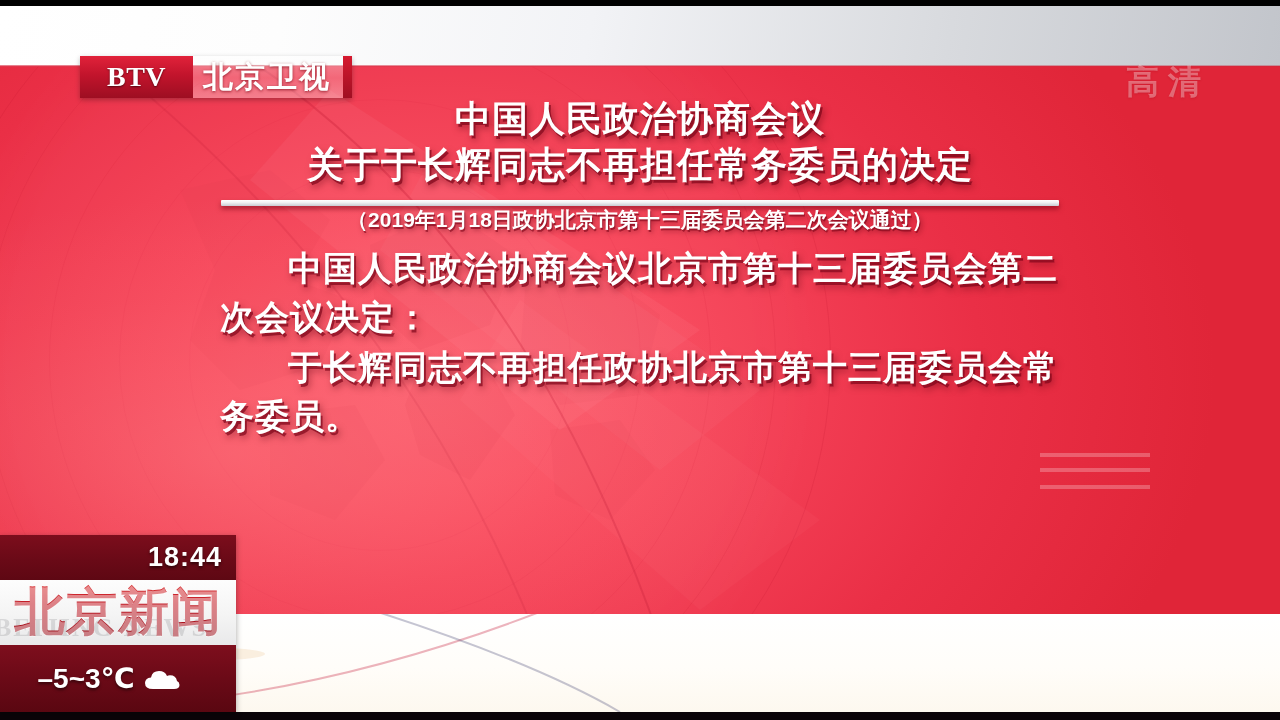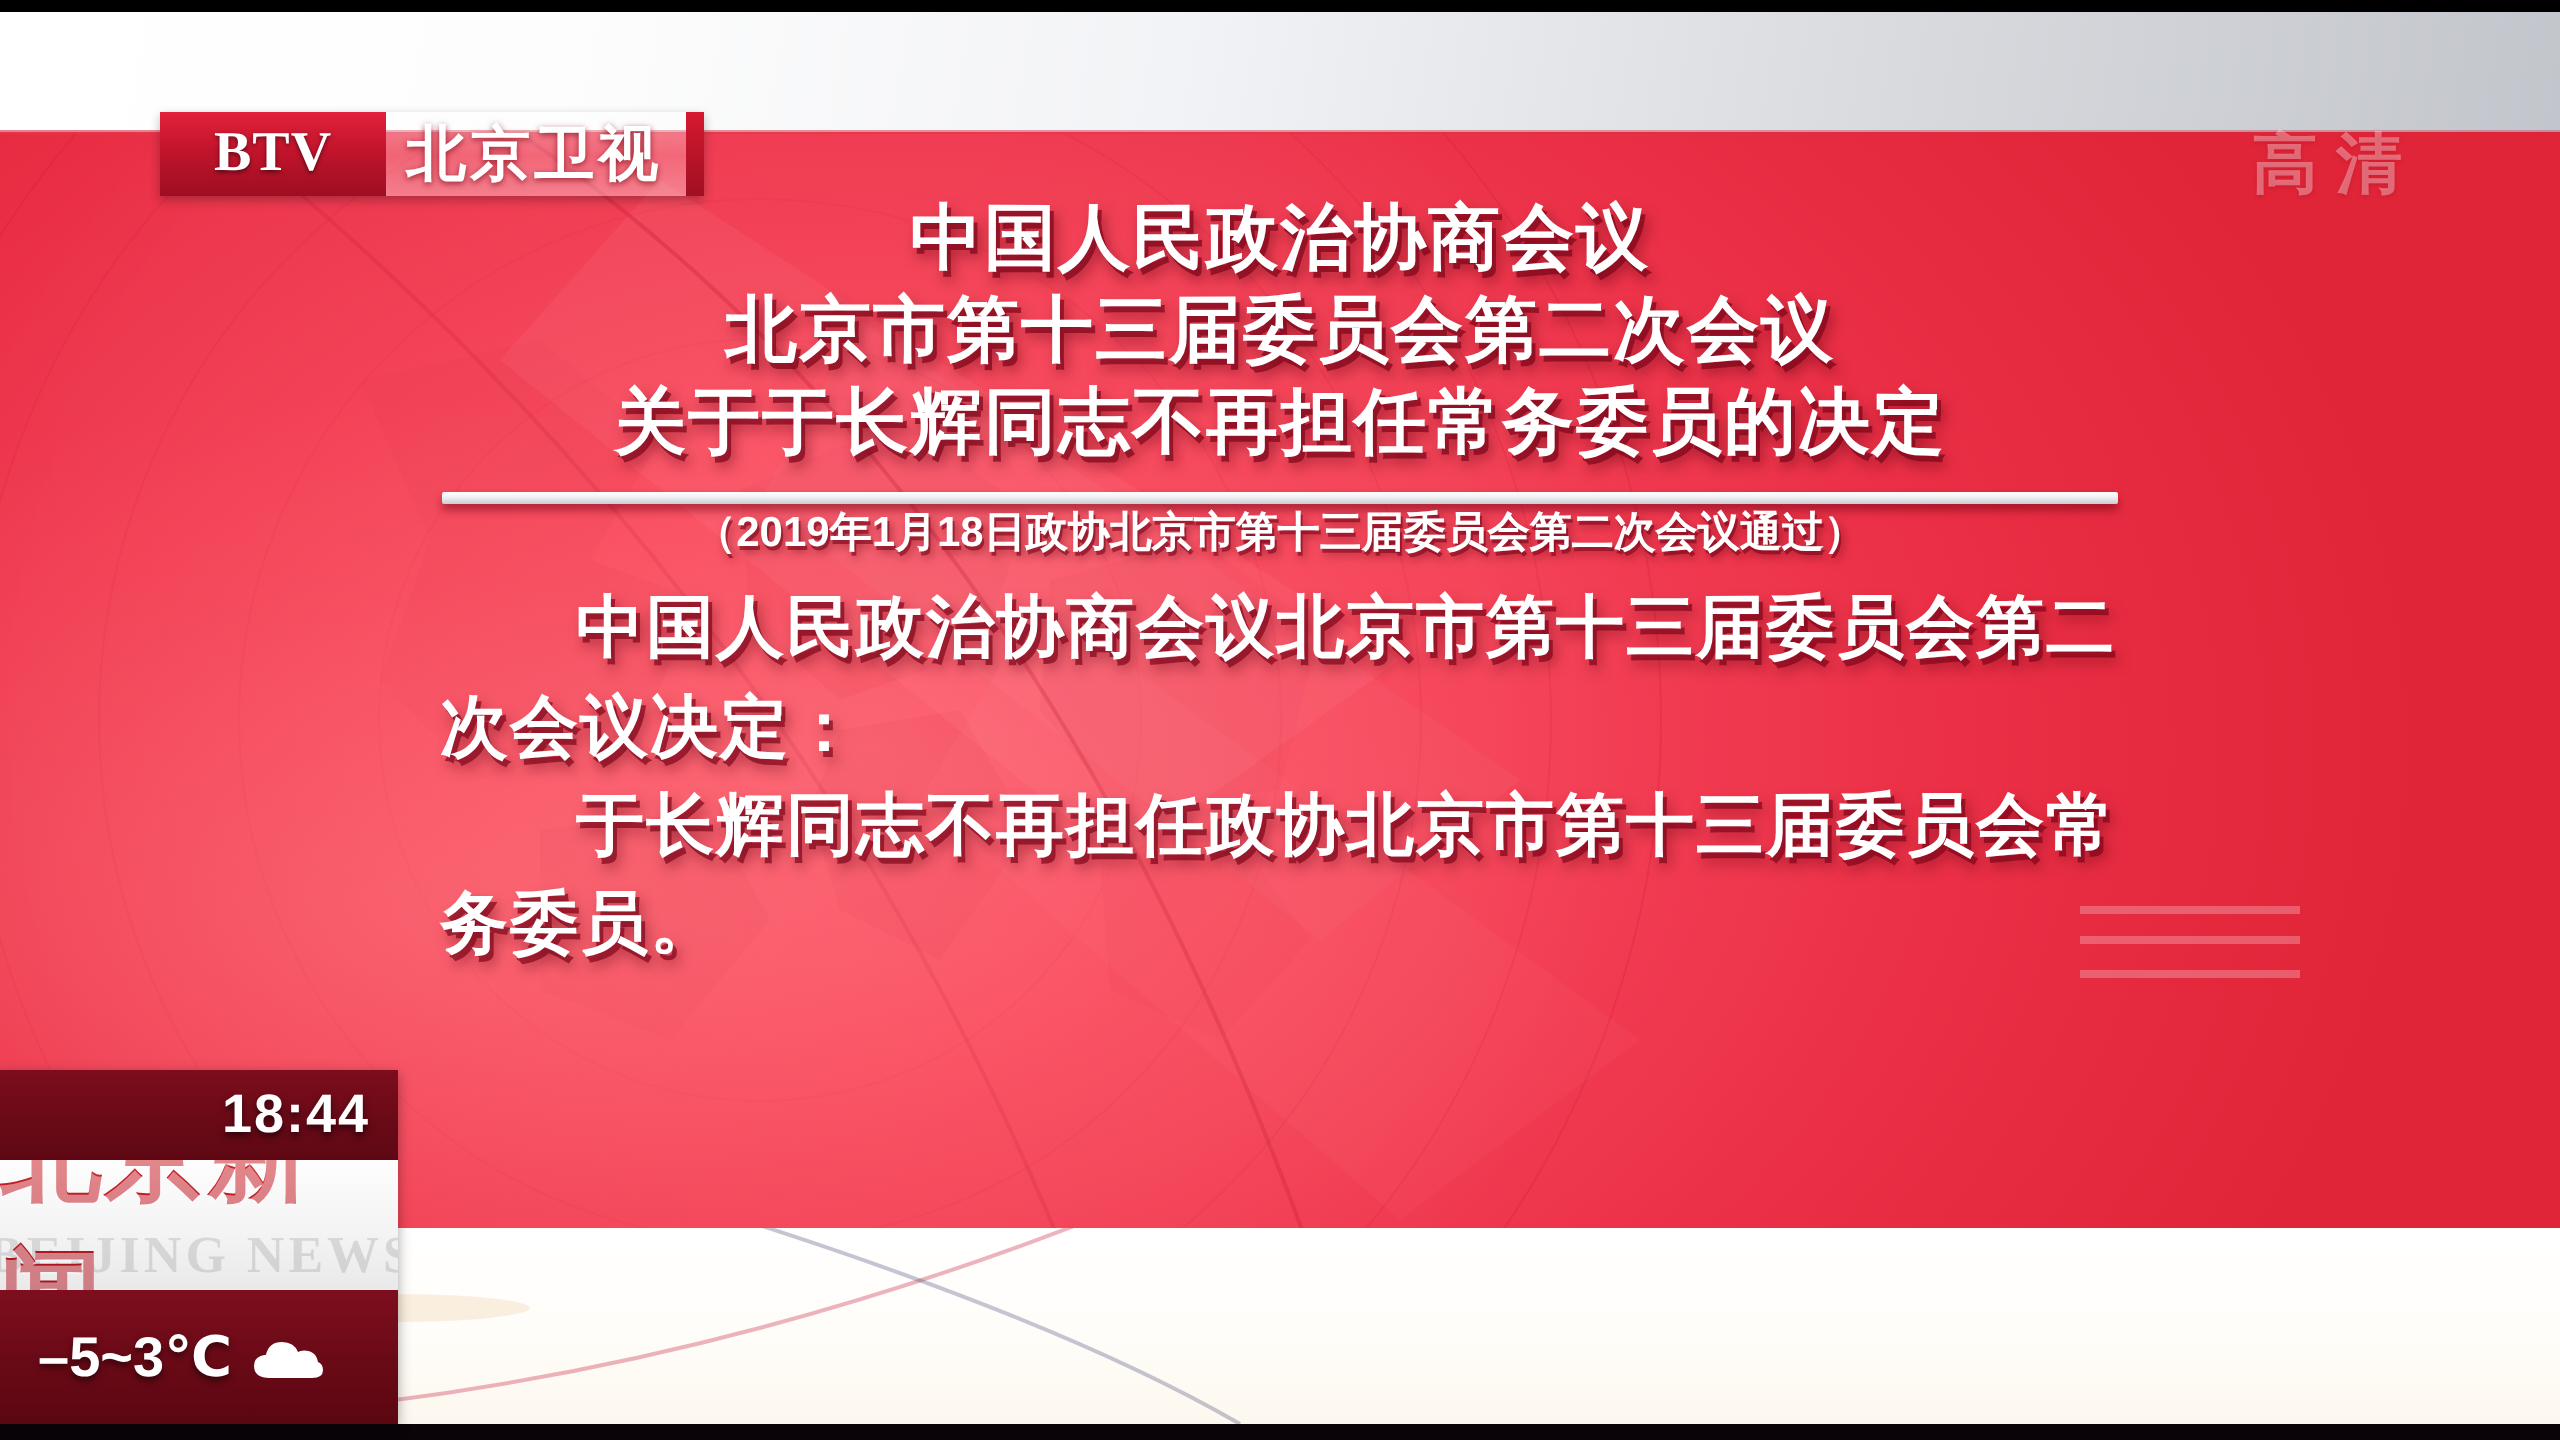--- a/index.html
+++ b/index.html
@@ -206,21 +206,21 @@
   .body p {
     margin: 0;
     text-indent: 2em;
   }
 
   
   .lower-third {
     position: absolute;
     left: 0;
     top: 535px;
-    width: 199px;
+    width: 236px;
     box-shadow: 0 2px 6px rgba(0,0,0,.35);
   }
   .lt-time {
     height: 45px;
     background: linear-gradient(180deg, #7c0d1c 0%, #6a0a17 55%, #5e0813 100%);
     display: flex; align-items: center; justify-content: flex-end;
     padding-right: 14px;
     box-sizing: border-box;
   }
   .lt-time span {
@@ -331,21 +331,20 @@
     <div class="logo-btv">BTV</div>
     <div class="logo-cn">北京卫视</div>
     <div class="logo-tail"></div>
   </div>
 
   <div class="hd">高清</div>
 
   <div class="content">
     <div class="headline">
       <div>中国人民政治协商会议</div>
-      <div>北京市第十三届委员会第二次会议</div>
       <div>关于于长辉同志不再担任常务委员的决定</div>
     </div>
 
     <div class="divider"></div>
 
     <div class="subnote">（2019年1月18日政协北京市第十三届委员会第二次会议通过）</div>
 
     <div class="body">
       <p>中国人民政治协商会议北京市第十三届委员会第二次会议决定：</p>
       <p>于长辉同志不再担任政协北京市第十三届委员会常务委员。</p>

